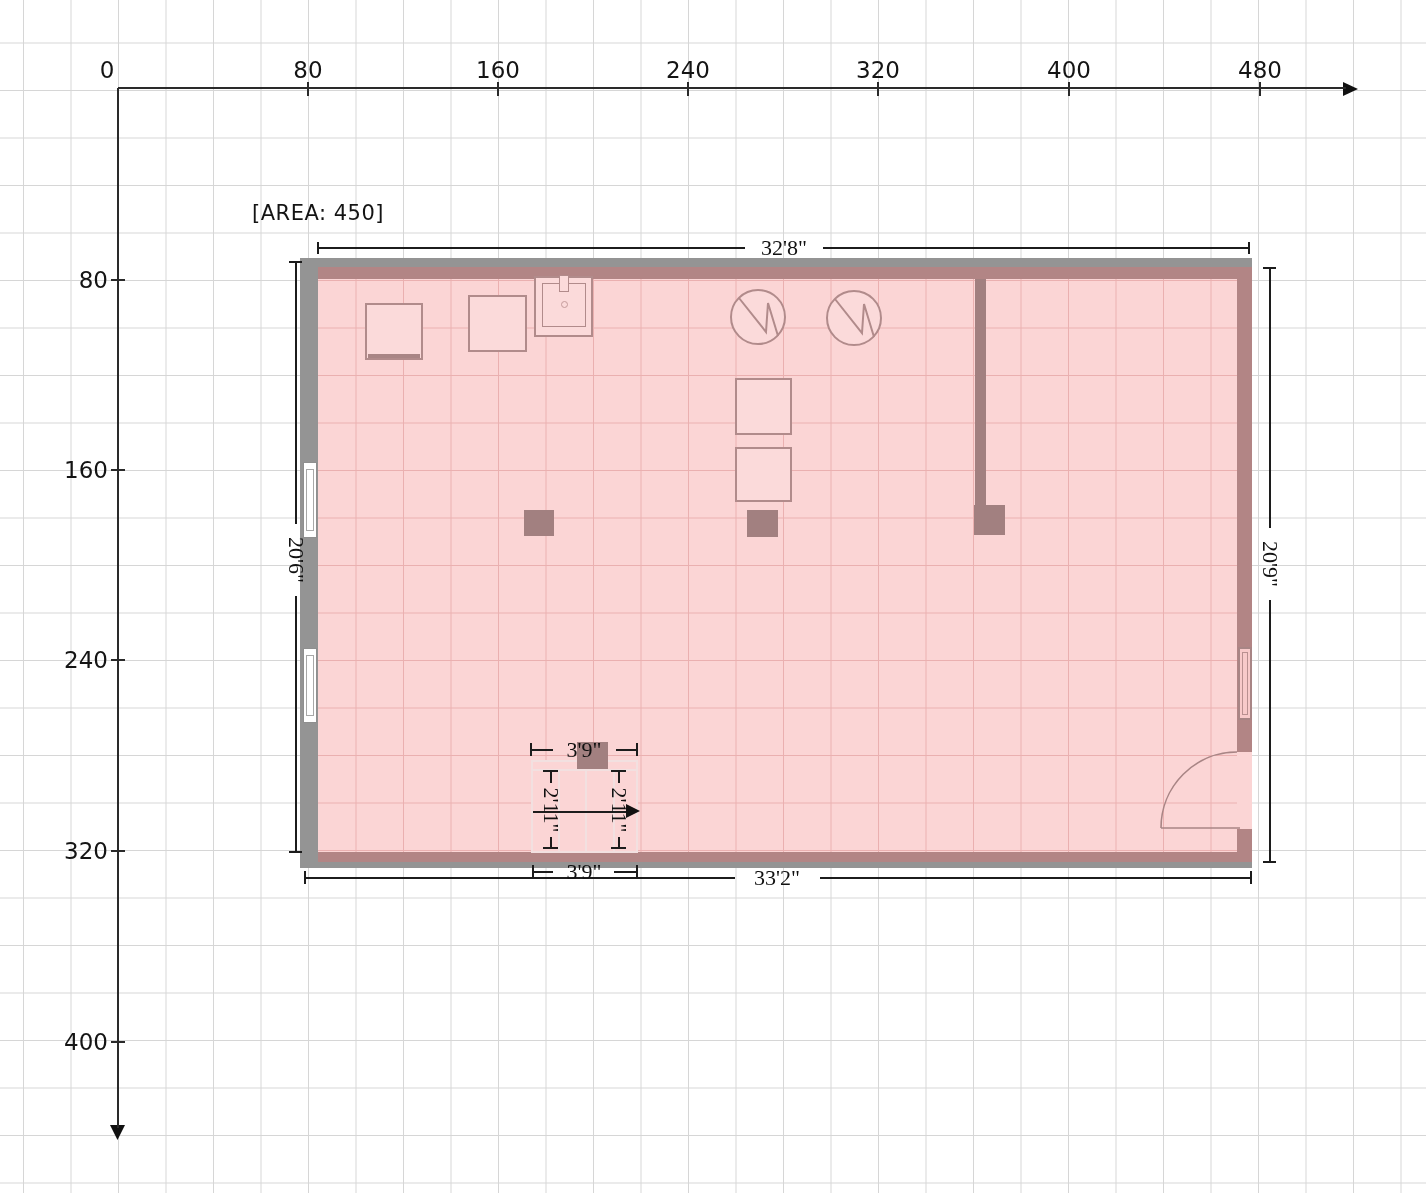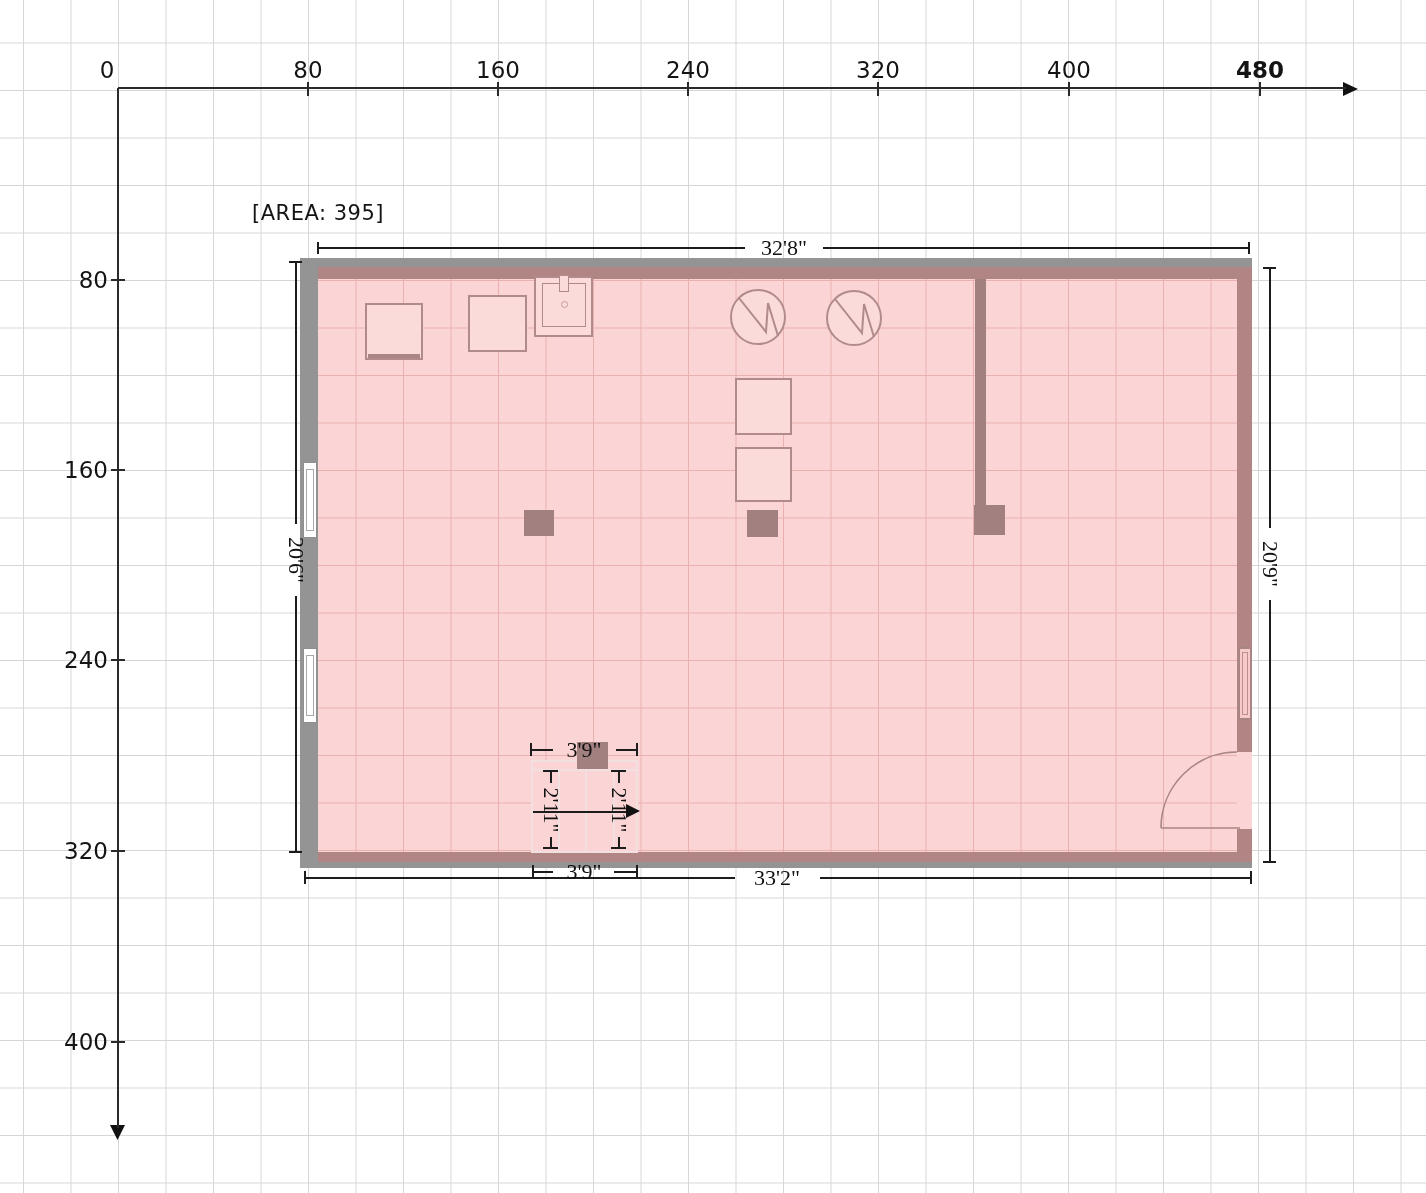--- a/index.html
+++ b/index.html
@@ -136,29 +136,29 @@
   <div class="abs axis" style="left:111px;top:659px;width:14px;height:2px;"></div>
   <div class="abs axis" style="left:111px;top:850px;width:14px;height:2px;"></div>
   <div class="abs axis" style="left:111px;top:1041px;width:14px;height:2px;"></div>
 
   <div class="abs xlab" style="left:107px;top:57px;">0</div>
   <div class="abs xlab" style="left:308px;top:57px;">80</div>
   <div class="abs xlab" style="left:498px;top:57px;">160</div>
   <div class="abs xlab" style="left:688px;top:57px;">240</div>
   <div class="abs xlab" style="left:878px;top:57px;">320</div>
   <div class="abs xlab" style="left:1069px;top:57px;">400</div>
-  <div class="abs xlab" style="left:1260px;top:57px;font-weight:bold;">480</div>
+  <div class="abs xlab" style="left:1260px;top:57px;">480</div>
 
   <div class="abs ylab" style="left:48px;top:280px;">80</div>
   <div class="abs ylab" style="left:48px;top:470px;">160</div>
   <div class="abs ylab" style="left:48px;top:660px;">240</div>
   <div class="abs ylab" style="left:48px;top:851px;">320</div>
   <div class="abs ylab" style="left:48px;top:1042px;">400</div>
 
-  <div class="abs title-line" style="left:318px;top:201px;">[AREA: 395]</div>
+  <div class="abs title-line" style="left:318px;top:201px;">[AREA: 450]</div>
 
   <div class="abs dimline" style="left:318px;top:247px;width:427px;height:2px;"></div>
   <div class="abs dimline" style="left:823px;top:247px;width:427px;height:2px;"></div>
   <div class="abs dimline" style="left:317px;top:242px;width:2px;height:12px;"></div>
   <div class="abs dimline" style="left:1248px;top:242px;width:2px;height:12px;"></div>
   <div class="abs dimtext" style="left:744px;top:236px;width:80px;">32'8"</div>
 
   <div class="abs dimline" style="left:305px;top:877px;width:430px;height:2px;"></div>
   <div class="abs dimline" style="left:820px;top:877px;width:432px;height:2px;"></div>
   <div class="abs dimline" style="left:304px;top:871px;width:2px;height:13px;"></div>

